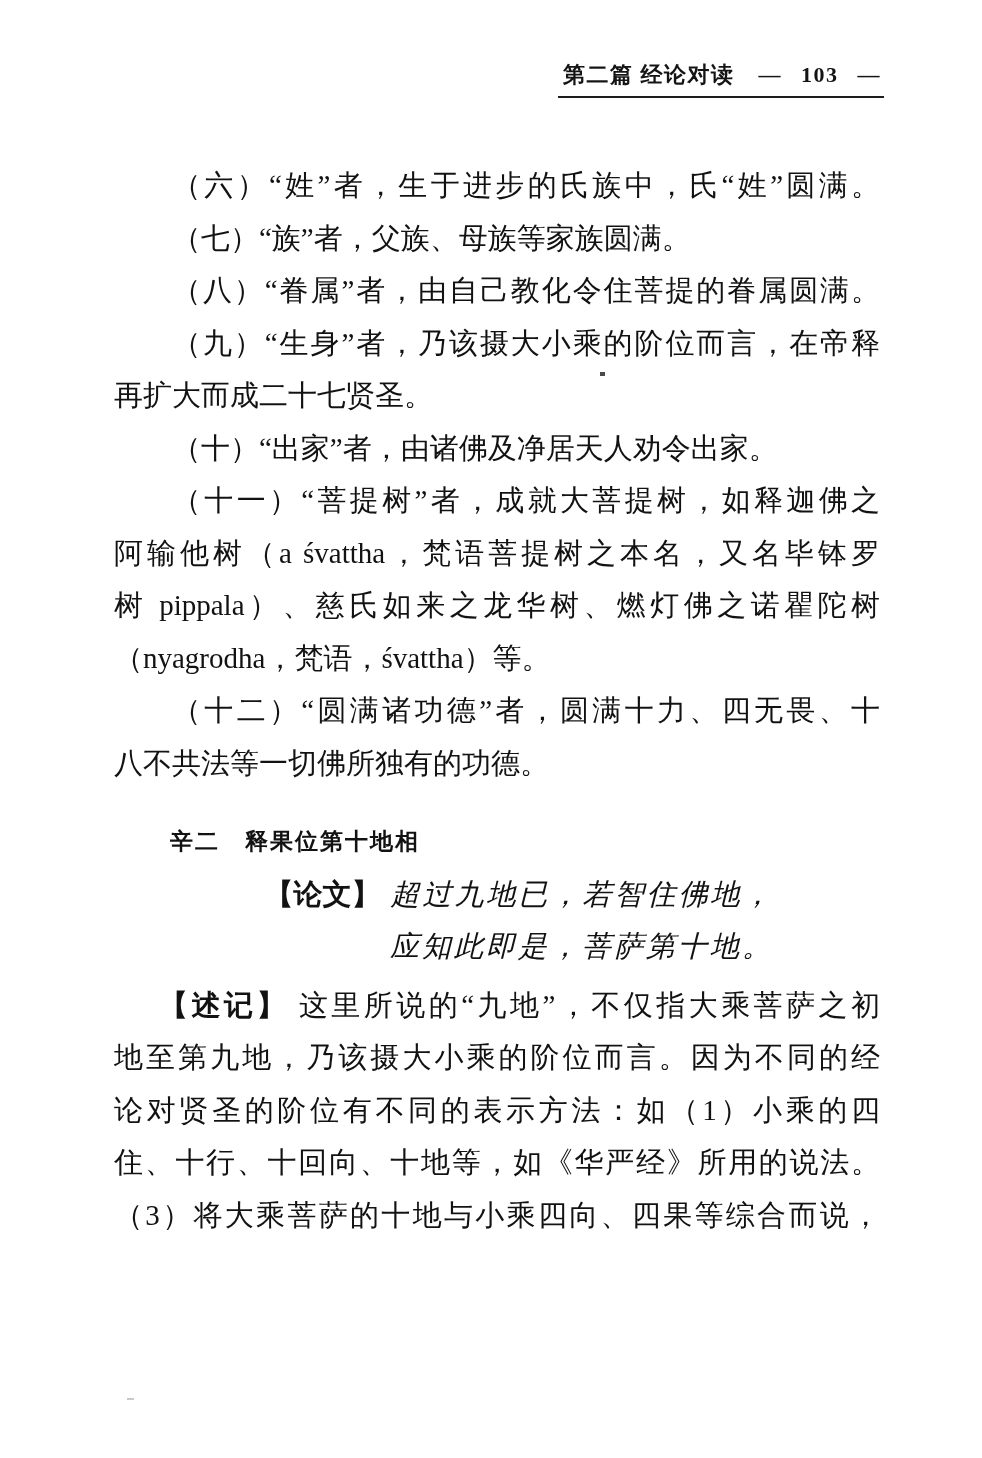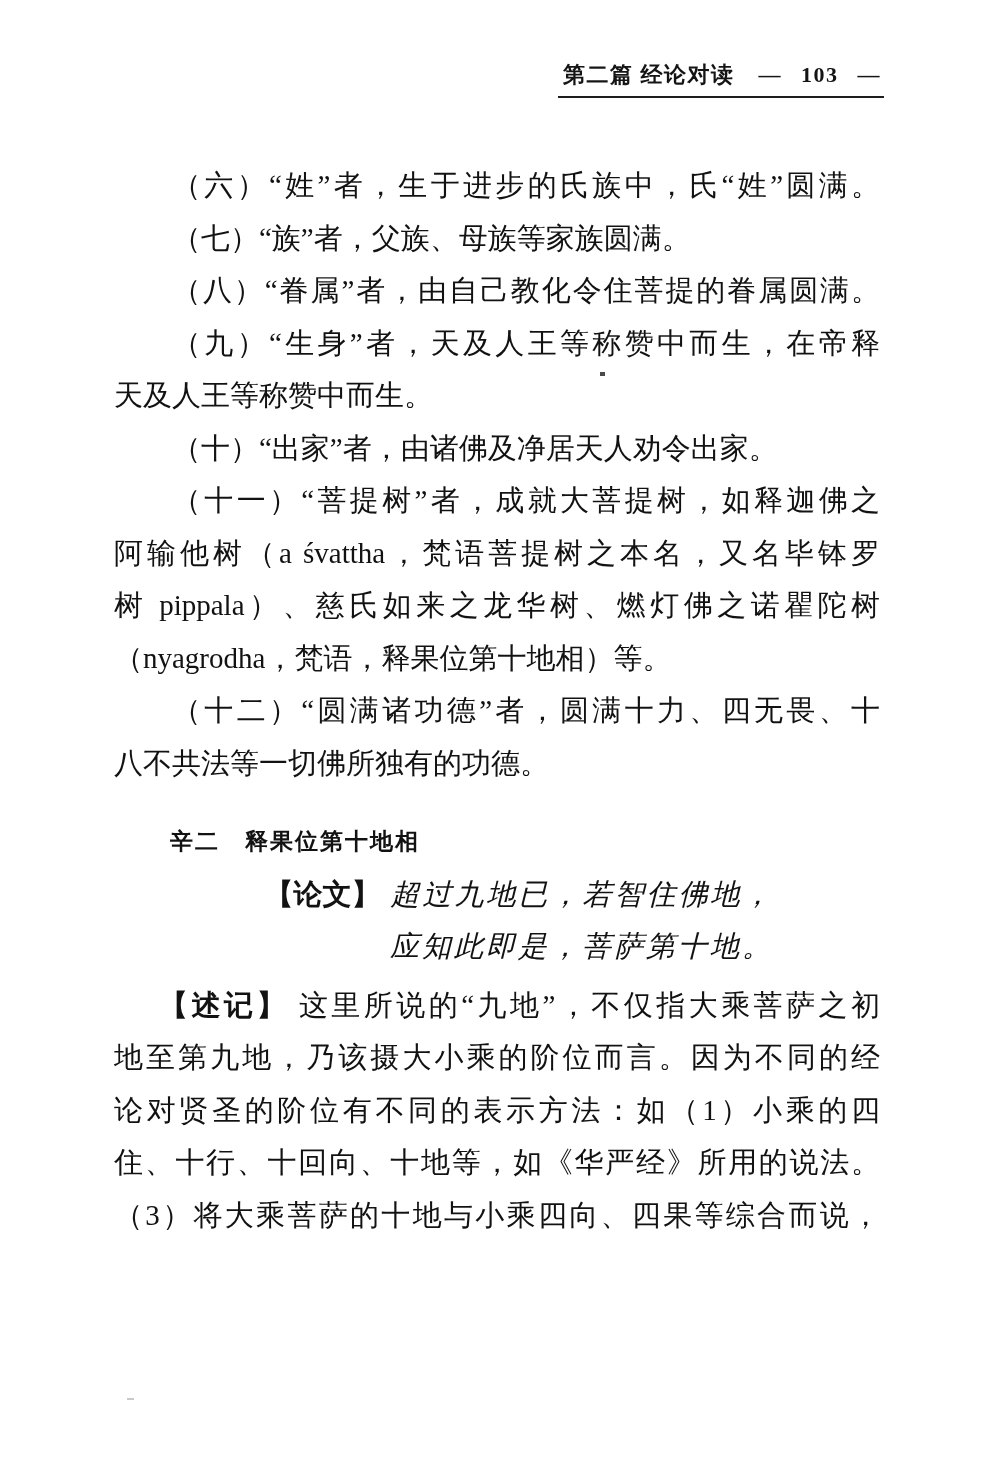--- a/index.html
+++ b/index.html
@@ -90,27 +90,27 @@
     <span class="header-inner">
       <span>第二篇 经论对读</span><span class="header-page">— 103 —</span>
     </span>
   </div>
 
   <div class="content">
 
     <div class="line ind fill">（六）“姓”者，生于进步的氏族中，氏“姓”圆满。</div>
     <div class="line ind">（七）“族”者，父族、母族等家族圆满。</div>
     <div class="line ind fill">（八）“眷属”者，由自己教化令住菩提的眷属圆满。</div>
-    <div class="line ind fill">（九）“生身”者，天及人王等称赞中而生，在帝释</div>
-    <div class="line">天及人王等称赞中而生。</div>
+    <div class="line ind fill">（九）“生身”者，乃该摄大小乘的阶位而言，在帝释</div>
+    <div class="line">再扩大而成二十七贤圣。</div>
     <div class="line ind">（十）“出家”者，由诸佛及净居天人劝令出家。</div>
     <div class="line ind fill">（十一）“菩提树”者，成就大菩提树，如释迦佛之</div>
     <div class="line fill">阿输他树（a śvattha，梵语菩提树之本名，又名毕钵罗</div>
     <div class="line fill">树 pippala）、慈氏如来之龙华树、燃灯佛之诺瞿陀树</div>
-    <div class="line">（nyagrodha，梵语，释果位第十地相）等。</div>
+    <div class="line">（nyagrodha，梵语，śvattha）等。</div>
     <div class="line ind fill">（十二）“圆满诸功德”者，圆满十力、四无畏、十</div>
     <div class="line">八不共法等一切佛所独有的功德。</div>
 
     <div class="line heading">辛二　释果位第十地相</div>
 
     <div class="line verse v1">
       <span class="plabel">【论文】</span><span>超过九地已，若智住佛地，</span>
     </div>
     <div class="line verse v2">应知此即是，菩萨第十地。</div>
 

